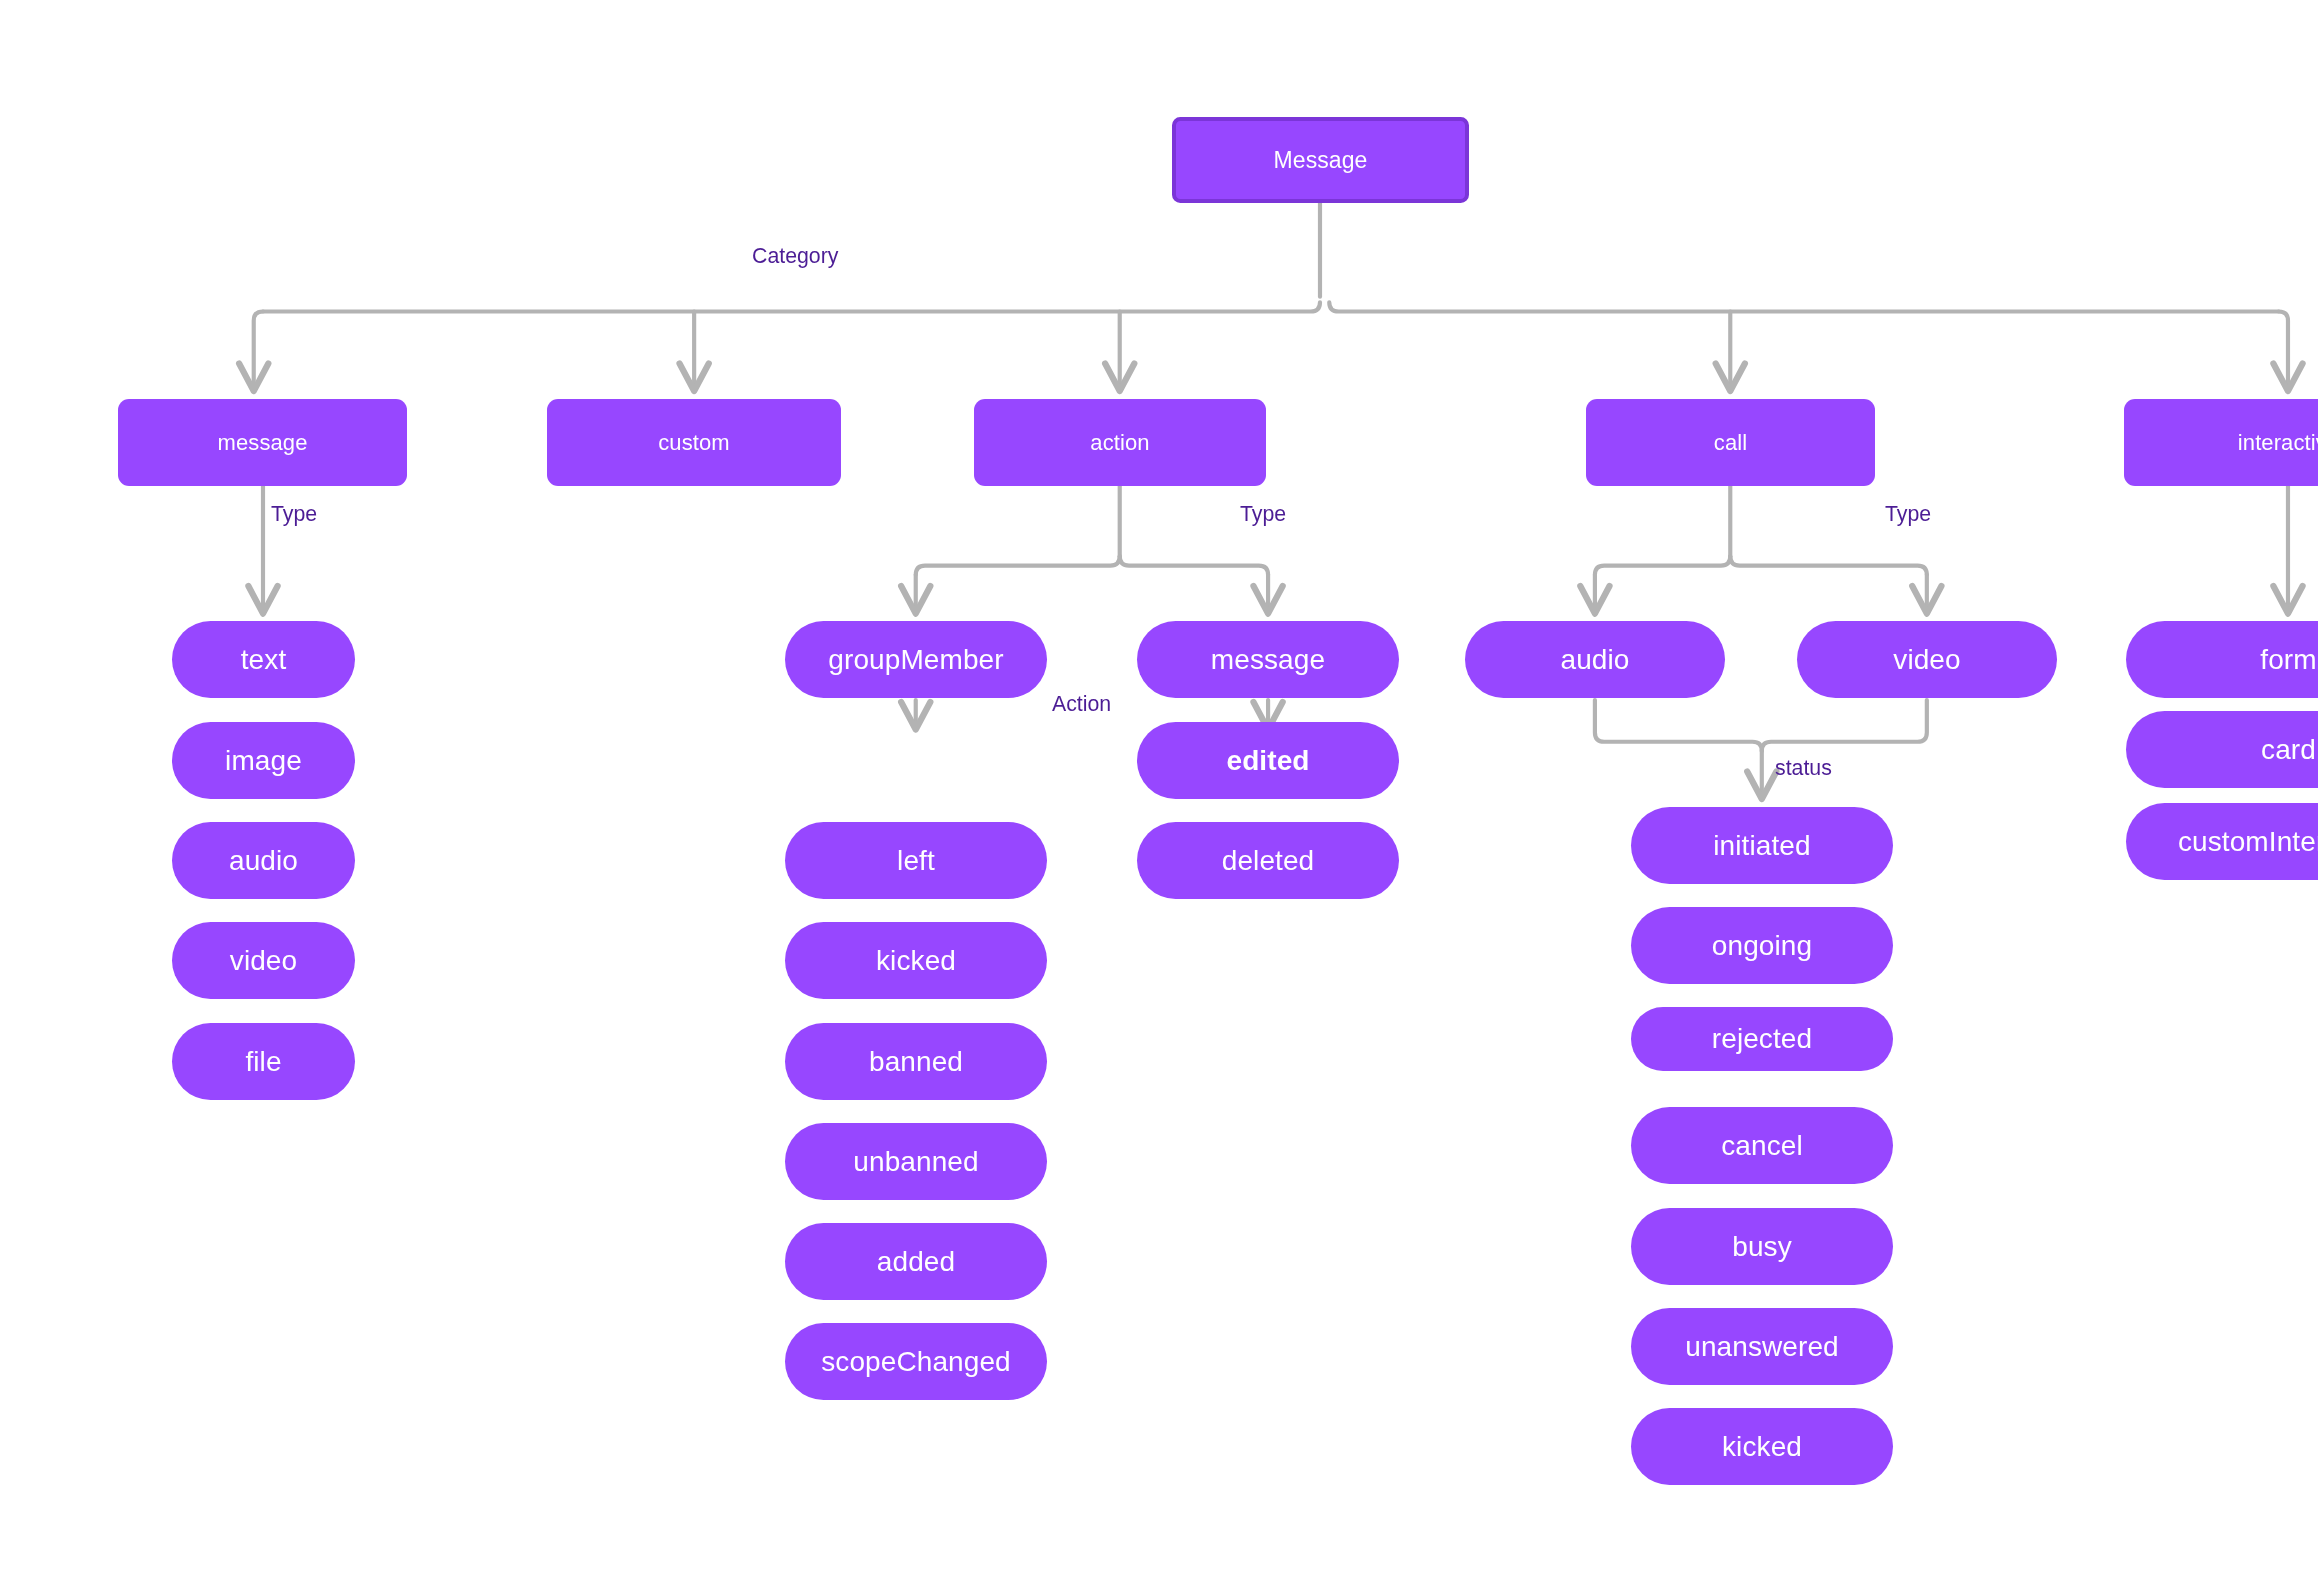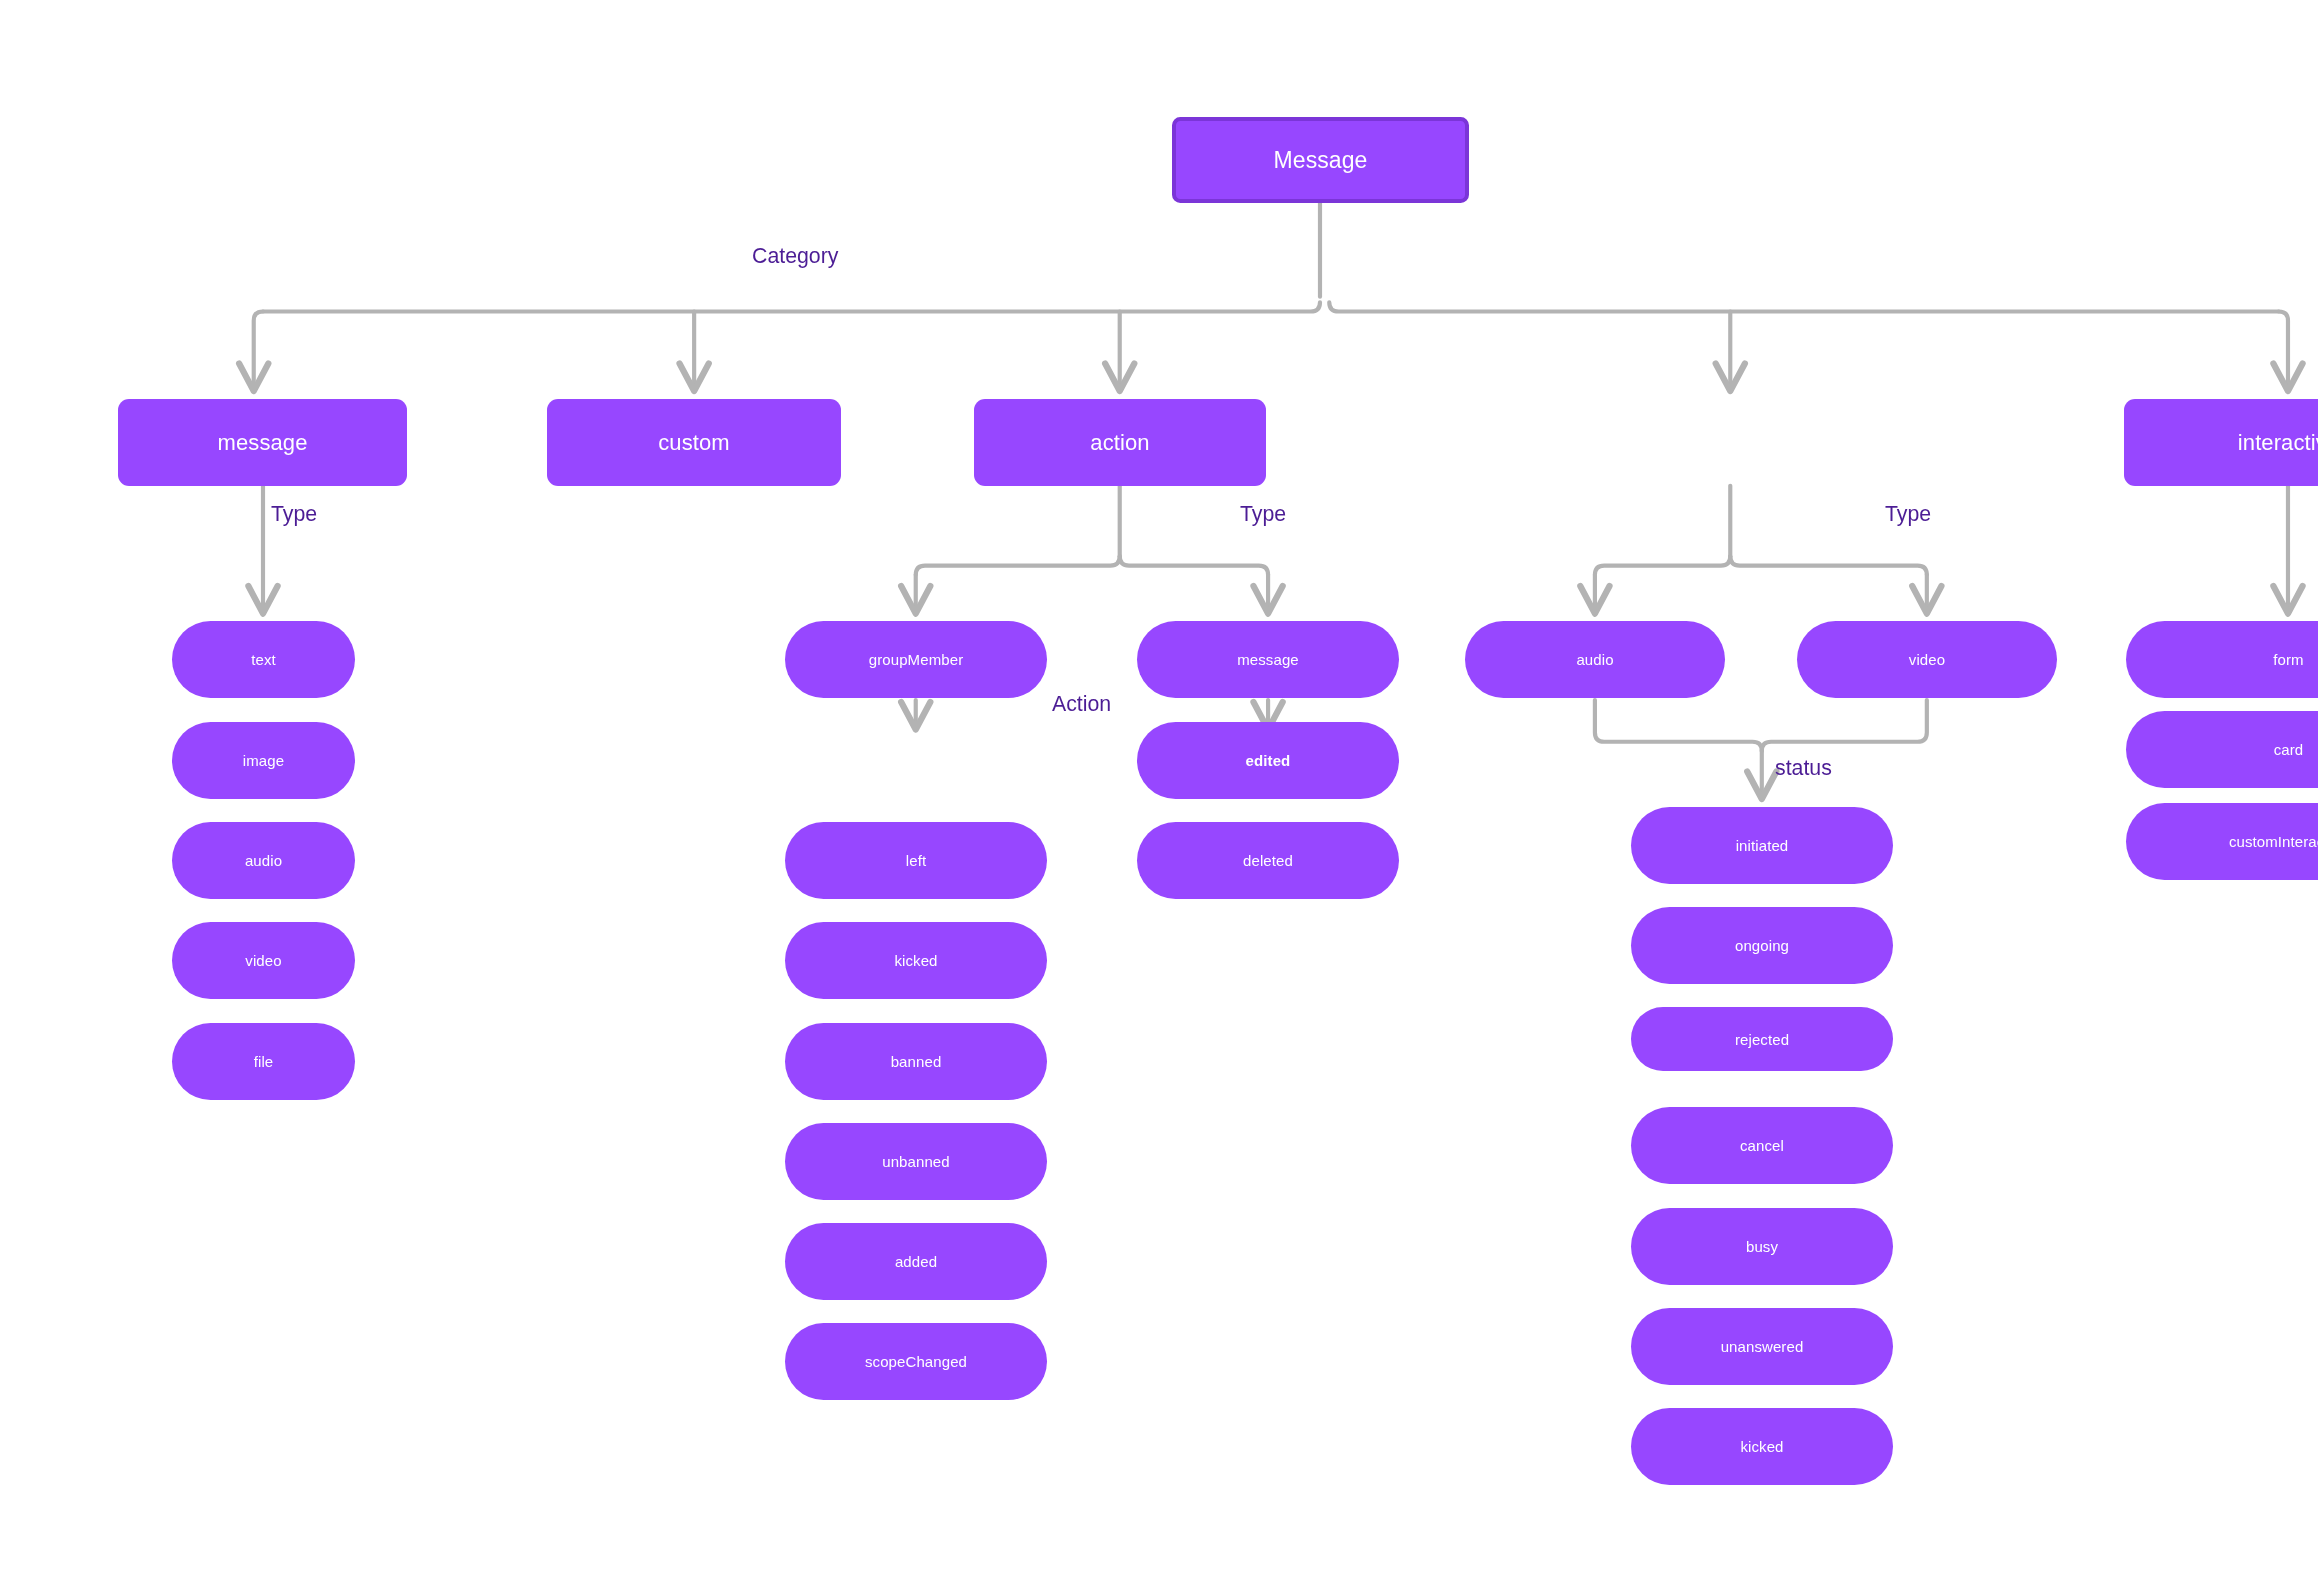--- a/index.html
+++ b/index.html
@@ -26,21 +26,21 @@
     pointer-events: none;
   }
   .node {
     position: absolute;
     box-sizing: border-box;
     display: flex;
     align-items: center;
     justify-content: center;
     color: #ffffff;
     background: #9747ff;
-    font-size: 15px;
+    font-size: 28px;
     letter-spacing: 0.1px;
     white-space: nowrap;
     user-select: none;
   }
   .node.root {
     background: #9747ff;
     border: 4.2px solid #7b35d8;
     border-radius: 8.3px;
     font-size: 23px;
   }
@@ -124,20 +124,23 @@
 
   <div class="node cat" style="left:118px; top:399px; width:289px; height:87px;">
     <span>message</span>
   </div>
   <div class="node cat" style="left:547px; top:399px; width:294px; height:87px;">
     <span>custom</span>
   </div>
   <div class="node cat" style="left:974px; top:399px; width:292px; height:87px;">
     <span>action</span>
   </div>
+  <div class="node cat" style="left:1586px; top:399px; width:289px; height:87px;">
+    <span>call</span>
+  </div>
   <div class="node cat" style="left:2124px; top:399px; width:329px; height:87px;">
     <span>interactive</span>
   </div>
 
   <div class="node leaf" style="left:172px; top:621px; width:183px; height:77px;">
     <span>text</span>
   </div>
   <div class="node leaf" style="left:172px; top:722px; width:183px; height:77px;">
     <span>image</span>
   </div>

